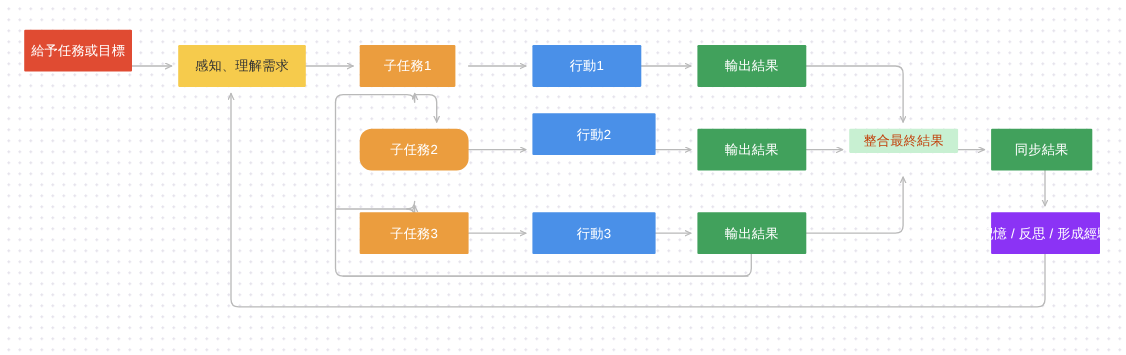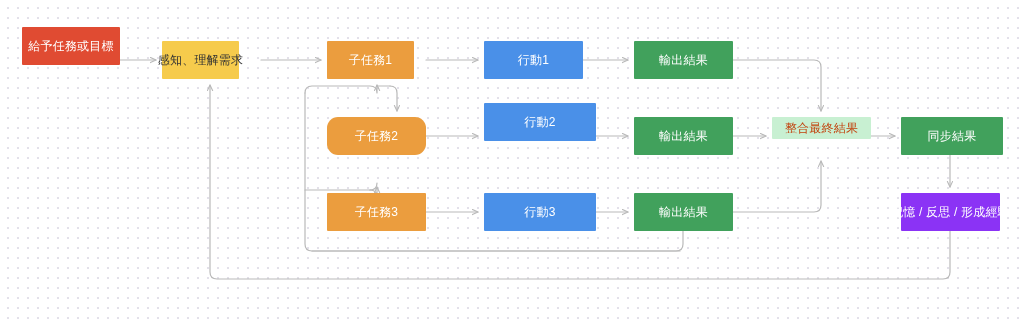--- a/index.html
+++ b/index.html
@@ -94,28 +94,28 @@
 
       <path d="M950,231 L950,272 Q950,279 943,279 L217,279 Q210,279 210,272 L210,85" marker-end="url(#arrow)"></path>
 
       <path d="M305,190 L370,190"></path>
       <path d="M370,190 Q377,190 377,183"></path>
     </g>
   </svg>
 
   <div id="node-layer">
       <div class="node" style="left: 22px; top: 27px; width: 98px; height: 38px; background: rgb(224, 75, 50); color: rgb(255, 255, 255);">給予任務或目標</div>
-      <div class="node" style="left: 162px; top: 41px; width: 77px; height: 38px; background: rgb(246, 203, 76); color: rgb(51, 51, 51);">感知、理解需求</div>
+      <div class="node" style="left: 162px; top: 41px; width: 116px; height: 38px; background: rgb(246, 203, 76); color: rgb(51, 51, 51);">感知、理解需求</div>
       <div class="node" style="left: 327px; top: 41px; width: 87px; height: 38px; background: rgb(235, 157, 62); color: rgb(255, 255, 255);">子任務1</div>
       <div class="node" style="left: 484px; top: 41px; width: 99px; height: 38px; background: rgb(74, 144, 232); color: rgb(255, 255, 255);">行動1</div>
       <div class="node" style="left: 634px; top: 41px; width: 99px; height: 38px; background: rgb(65, 161, 92); color: rgb(255, 255, 255);">輸出結果</div>
       <div class="node" style="left: 327px; top: 117px; width: 99px; height: 38px; background: rgb(235, 157, 62); color: rgb(255, 255, 255); border-radius: 11px;">子任務2</div>
       <div class="node" style="left: 484px; top: 103px; width: 112px; height: 38px; background: rgb(74, 144, 232); color: rgb(255, 255, 255);">行動2</div>
       <div class="node" style="left: 634px; top: 117px; width: 99px; height: 38px; background: rgb(65, 161, 92); color: rgb(255, 255, 255);">輸出結果</div>
       <div class="node" style="left: 327px; top: 193px; width: 99px; height: 38px; background: rgb(235, 157, 62); color: rgb(255, 255, 255); text-align: center;">子任務3</div>
       <div class="node" style="left: 484px; top: 193px; width: 112px; height: 38px; background: rgb(74, 144, 232); color: rgb(255, 255, 255);">行動3</div>
       <div class="node" style="left: 634px; top: 193px; width: 99px; height: 38px; background: rgb(65, 161, 92); color: rgb(255, 255, 255);">輸出結果</div>
       <div class="node" style="left: 772px; top: 117px; width: 99px; height: 22px; background: rgb(200, 240, 210); color: #c2410c;">整合最終結果</div>
-      <div class="node" style="left: 901px; top: 117px; width: 102px; height: 38px; background: rgb(65, 161, 92); color: rgb(255, 255, 255);">同步結果</div>
+      <div class="node" style="left: 901px; top: 117px; width: 92px; height: 38px; background: rgb(65, 161, 92); color: rgb(255, 255, 255);">同步結果</div>
       <div class="node" style="left: 901px; top: 193px; width: 99px; height: 38px; background: rgb(139, 51, 245); color: rgb(255, 255, 255);">記憶 / 反思 / 形成經驗</div>
     </div>
 
 </div>
 
 </body></html>

